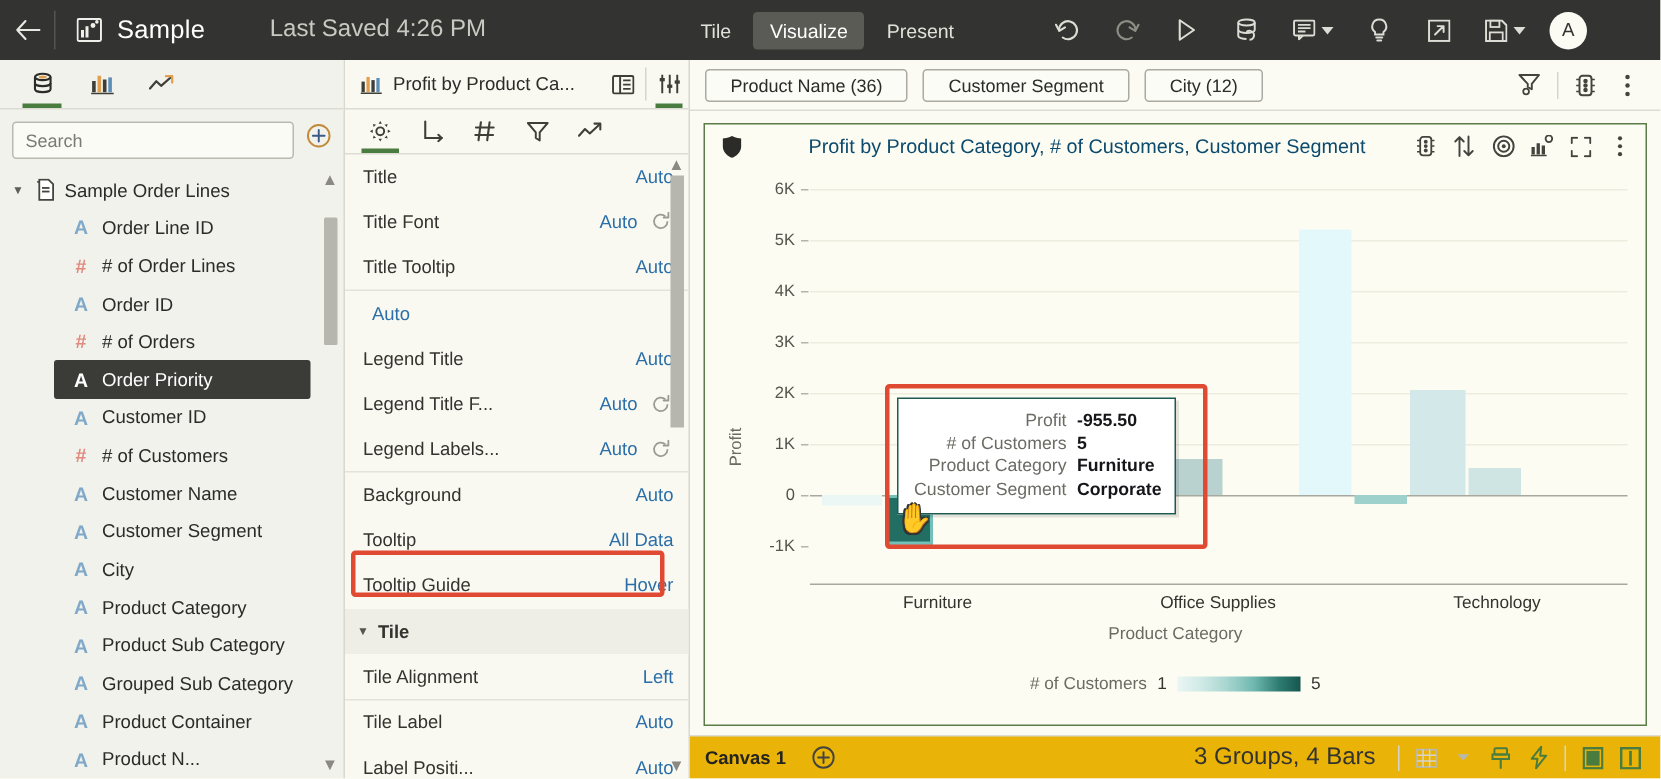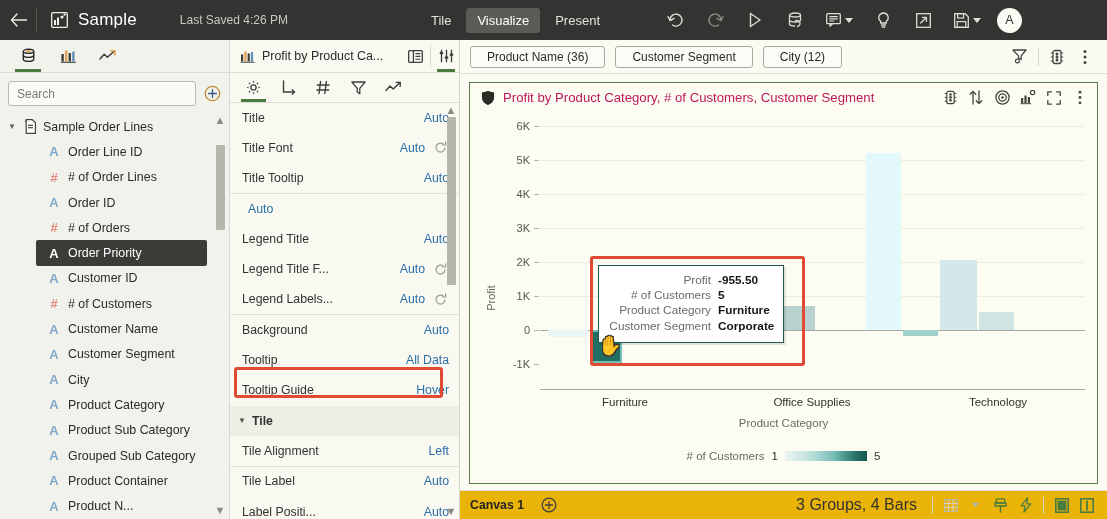--- a/index.html
+++ b/index.html
@@ -16,21 +16,21 @@
     height: 40px; background: #333331; display: flex; align-items: center;
     flex: 0 0 40px; color: #f0f0ea;
   }
   .tb-back {
     width: 36px; height: 40px; display: flex; align-items: center; justify-content: center;
     font-size: 17px; color: #e8e8e2; cursor: pointer;
   }
   .tb-sep { width: 1px; height: 26px; background: #55554f; }
   .tb-appicon { margin-left: 14px; display: flex; align-items: center; }
   .tb-title { font-size: 17px; margin-left: 10px; color: #fff; font-weight: 400; letter-spacing: .2px; }
-  .tb-saved { font-size: 12px; color: #c9c9c2; margin-left: 12px; padding-left: 31px; }
+  .tb-saved { font-size: 16px; color: #c9c9c2; margin-left: 12px; padding-left: 31px; }
   .tb-modes { margin-left: 132px; display: flex; align-items: center; gap: 4px; }
   .tb-mode {
     font-size: 13px; color: #e2e2da; padding: 5px 11px; border-radius: 3px; cursor: pointer;
   }
   .tb-mode.active { background: #5b5b56; color: #ffffff; }
   .tb-icons { margin-left: 44px; display: flex; align-items: center; gap: 0px; }
   .tb-ic {
     width: 40px; height: 40px; display: flex; align-items: center; justify-content: center;
     cursor: pointer; color: #ddddd5;
   }
@@ -51,21 +51,21 @@
     border-right: 1px solid #d8d8d0; min-height: 0;
   }
   .lp-tabs { height: 33px; display: flex; align-items: flex-end; padding-left: 8px; border-bottom: 1px solid #dcdcd4; background:#f2f2ec;}
   .lp-tab {
     width: 40px; height: 32px; display: flex; align-items: center; justify-content: center;
     cursor: pointer; position: relative;
   }
   .lp-tab.active::after {
     content: ""; position: absolute; bottom: 0; left: 7px; right: 7px; height: 3px; background: #4a7c3f;
   }
-  .lp-search-row { display: flex; align-items: center; padding: 8px 8px 6px 8px; gap: 7px; }
+  .lp-search-row { display: flex; padding: 8px 8px 6px 8px; gap: 7px; }
   .lp-search {
     flex: 1; height: 25px; border: 1px solid #b9b9b0; border-radius: 3px; background: #fbfbf6;
     font-size: 12px; padding: 0 8px; font-family: "Liberation Sans", sans-serif; color: #333;
   }
   .lp-search::placeholder { color: #7b7b74; }
   .lp-add { width: 18px; height: 18px; cursor: pointer; display:flex; align-items:center; justify-content:center;}
   .lp-tree { flex: 1; overflow: hidden; position: relative; padding-top: 2px; }
   .tree-row {
     display: flex; align-items: center; height: 25.3px; font-size: 12.4px; color: #2b2b28;
     padding-left: 8px; cursor: pointer; white-space: nowrap;
@@ -134,21 +134,21 @@
   .chips-ic { width: 28px; height: 28px; display: flex; align-items: center; justify-content: center; cursor: pointer; }
   .chips-sep { width: 1px; height: 18px; background: #d5d5cc; margin: 0 4px; }
 
   .chart-wrap { flex: 1; padding: 8px 9px 6px 9px; min-height: 0; }
   .chart-card {
     height: 100%; border: 1px solid #5b7d4a; background: #fcfcf2; display: flex; flex-direction: column;
     position: relative;
   }
   .chart-head { height: 29px; display: flex; align-items: center; padding: 0 4px 0 9px; }
   .chart-head-ic { width: 18px; display: flex; align-items: center; justify-content: center; margin-right: 6px; }
-  .chart-title { flex: 1; font-size: 13.2px; color: #be185d; white-space: nowrap; }
+  .chart-title { flex: 1; font-size: 13.2px; color: #0c4a6e; white-space: nowrap; margin-left: 36px; }
   .ch-ic { width: 26px; height: 26px; display: flex; align-items: center; justify-content: center; cursor: pointer; }
 
   .plot-area { flex: 1; position: relative; min-height: 0; }
   .ylabel {
     position: absolute; left: 8px; top: 50%; transform: translateY(-50%) rotate(-90deg);
     font-size: 11px; color: #6b6b64; transform-origin: center;
   }
   .ytick { position: absolute; right: 0; font-size: 11px; color: #55554f; transform: translateY(-50%); text-align: right; }
   .gridline { position: absolute; left: 0; right: 0; height: 1px; background: #ececdf; }
   .zeroline { position: absolute; left: 0; right: 0; height: 1px; background: #a8a89f; }

